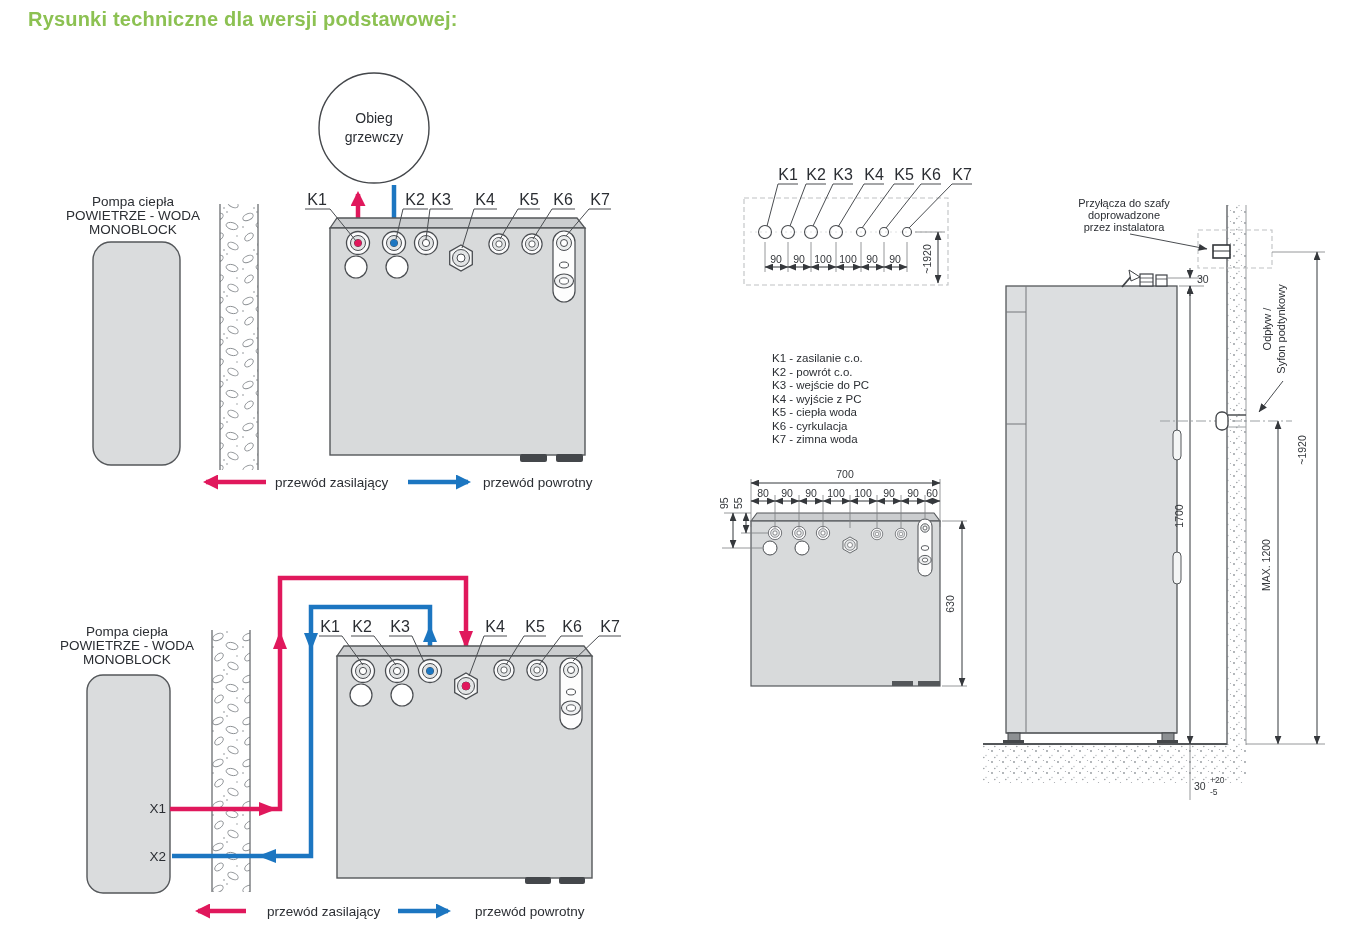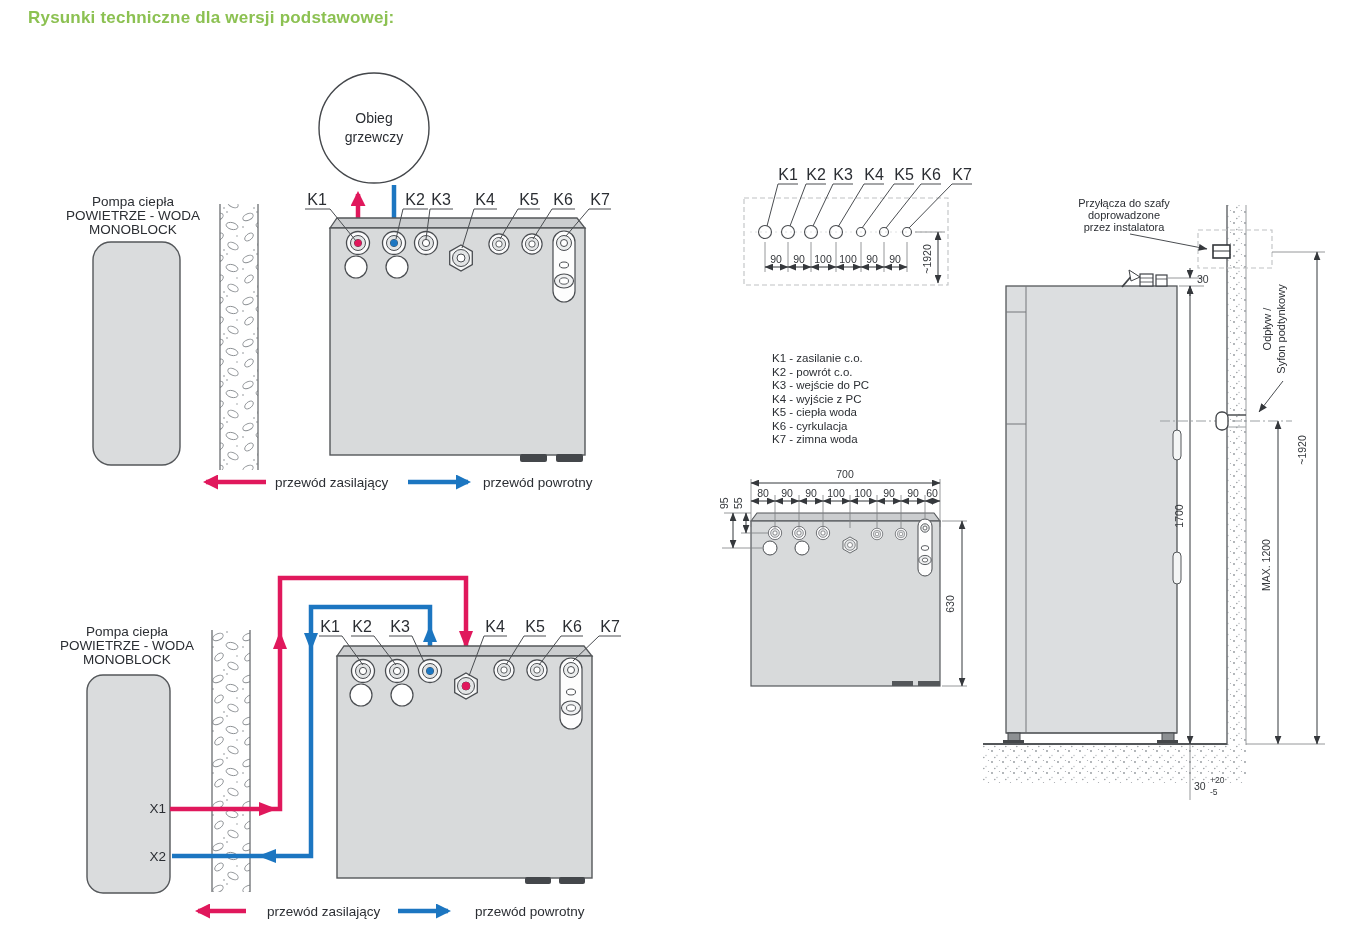--- a/index.html
+++ b/index.html
@@ -1,18 +1,18 @@
 <!DOCTYPE html>
 <html><head>
 <meta charset="utf-8">
 <style>
   html,body{margin:0;padding:0;background:#fff;}
   body{width:1348px;height:926px;overflow:hidden;position:relative;
        font-family:"Liberation Sans",sans-serif;}
-  .title{position:absolute;left:28px;top:8px;font-size:17px;font-weight:bold;
+  .title{position:absolute;left:28px;top:8px;font-size:20px;font-weight:bold;
          color:#8cc152;letter-spacing:.2px;}
   svg{position:absolute;left:0;top:0;}
   svg text{font-family:"Liberation Sans",sans-serif;fill:#2b2e33;}
   .k{font-size:16px;}
   .body{font-size:13.5px;}
   .big{font-size:14px;}
   .kleg{font-size:11.5px;}
   .note{font-size:11px;}
   .dim{font-size:10.5px;fill:#35383c;}
   .dim9{font-size:8.5px;fill:#35383c;}

